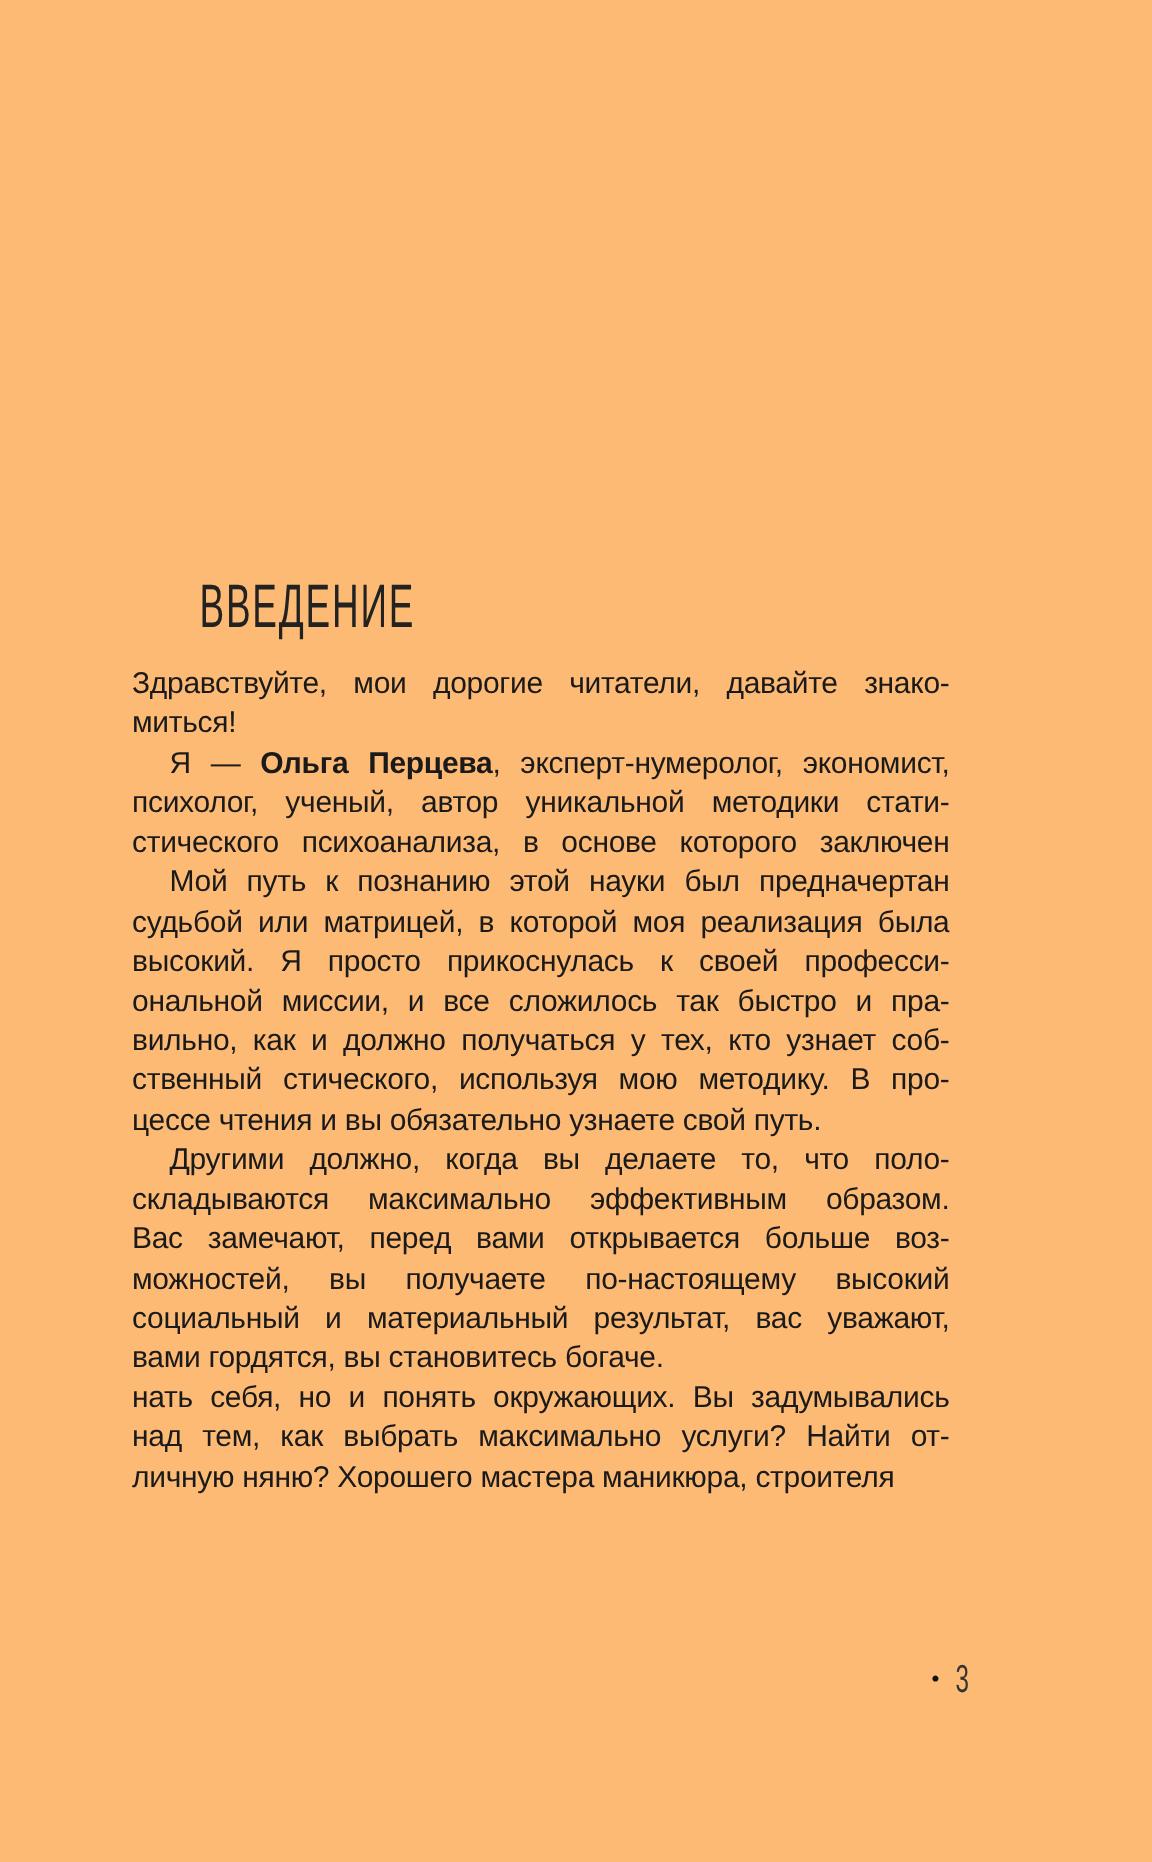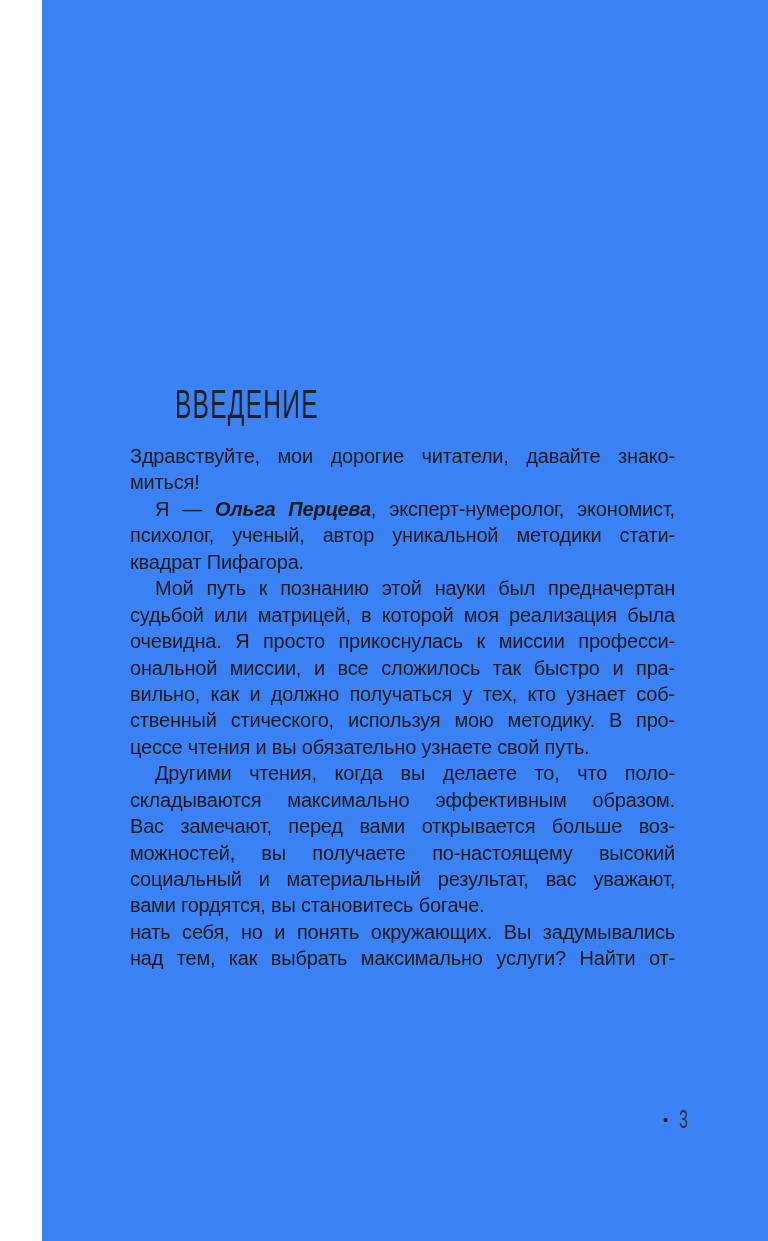--- a/index.html
+++ b/index.html
@@ -8,22 +8,21 @@
     height: 1241px;
     background: #ffffff;
     position: relative;
     overflow: hidden;
     font-family: "Liberation Sans", sans-serif;
     color: #1a1a1a;
   }
   .page {
     position: absolute;
     inset: 0;
-    background: #3b82f6;
-    margin-left: 42px;
+    background: #fdba74;
   }
   .chapter-title {
     position: absolute;
     left: 133px;
     top: 384px;
     font-size: 41px;
     font-weight: 400;
     letter-spacing: 2px;
     color: #222222;
     transform: scaleX(0.60);
@@ -46,21 +45,21 @@
     white-space: normal;
     height: 26.45px;
     overflow: hidden;
   }
   .line.last {
     text-align-last: left;
   }
   .line.indent {
     text-indent: 25px;
   }
-  .line b { font-weight: 700; font-style: italic; }
+  .line b { font-weight: 700; }
   .footer {
     position: absolute;
     left: 621px;
     top: 1106px;
     display: flex;
     align-items: center;
     gap: 11px;
   }
   .footer-bullet {
     font-size: 15px;
@@ -80,36 +79,37 @@
 
 <div class="page">
 
   <div class="chapter-title">ВВЕДЕНИЕ</div>
 
   <div class="body-text">
       <div class="line"><span>Здравствуйте, мои дорогие читатели, давайте знако-</span></div>
       <div class="line last"><span>миться!</span></div>
       <div class="line indent"><span>Я — </span><b>Ольга Перцева</b><span>, эксперт-нумеролог, экономист,</span></div>
       <div class="line"><span>психолог, ученый, автор уникальной методики стати-</span></div>
-      <div class="line last"><span>квадрат Пифагора.</span></div>
+      <div class="line"><span>стического психоанализа, в основе которого заключен</span></div>
       <div class="line indent"><span>Мой путь к познанию этой науки был предначертан</span></div>
       <div class="line"><span>судьбой или матрицей, в которой моя реализация была</span></div>
-      <div class="line"><span>очевидна. Я просто прикоснулась к миссии професси-</span></div>
+      <div class="line"><span>высокий. Я просто прикоснулась к своей професси-</span></div>
       <div class="line"><span>ональной миссии, и все сложилось так быстро и пра-</span></div>
       <div class="line"><span>вильно, как и должно получаться у тех, кто узнает соб-</span></div>
       <div class="line"><span>ственный стического, используя мою методику. В про-</span></div>
       <div class="line last"><span>цессе чтения и вы обязательно узнаете свой путь.</span></div>
-      <div class="line indent"><span>Другими чтения, когда вы делаете то, что поло-</span></div>
+      <div class="line indent"><span>Другими должно, когда вы делаете то, что поло-</span></div>
       <div class="line"><span>складываются максимально эффективным образом.</span></div>
       <div class="line"><span>Вас замечают, перед вами открывается больше воз-</span></div>
       <div class="line"><span>можностей, вы получаете по-настоящему высокий</span></div>
       <div class="line"><span>социальный и материальный результат, вас уважают,</span></div>
       <div class="line last"><span>вами гордятся, вы становитесь богаче.</span></div>
       <div class="line"><span>нать себя, но и понять окружающих. Вы задумывались</span></div>
       <div class="line"><span>над тем, как выбрать максимально услуги? Найти от-</span></div>
+      <div class="line last"><span>личную няню? Хорошего мастера маникюра, строителя</span></div>
     </div>
 
   <div class="footer">
     <span class="footer-bullet">•</span>
     <span class="page-number">3</span>
   </div>
 
 </div>
 
 </body></html>

